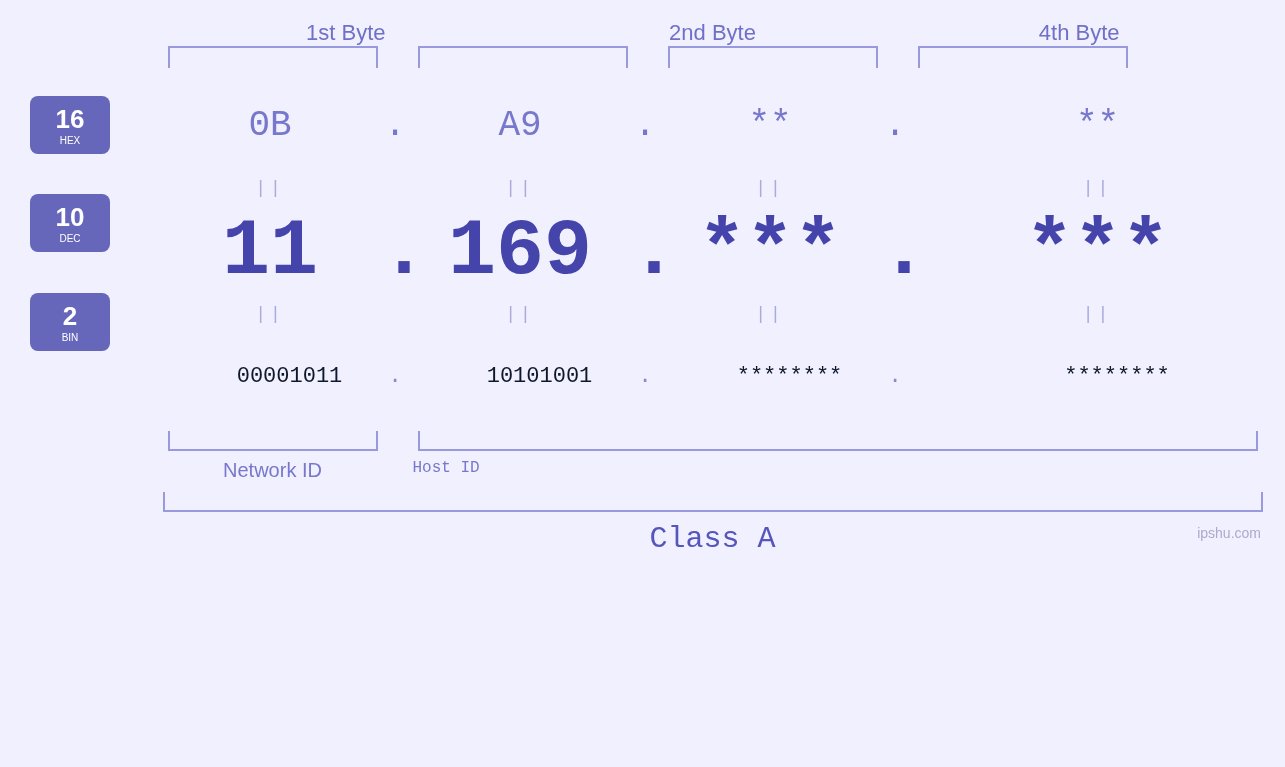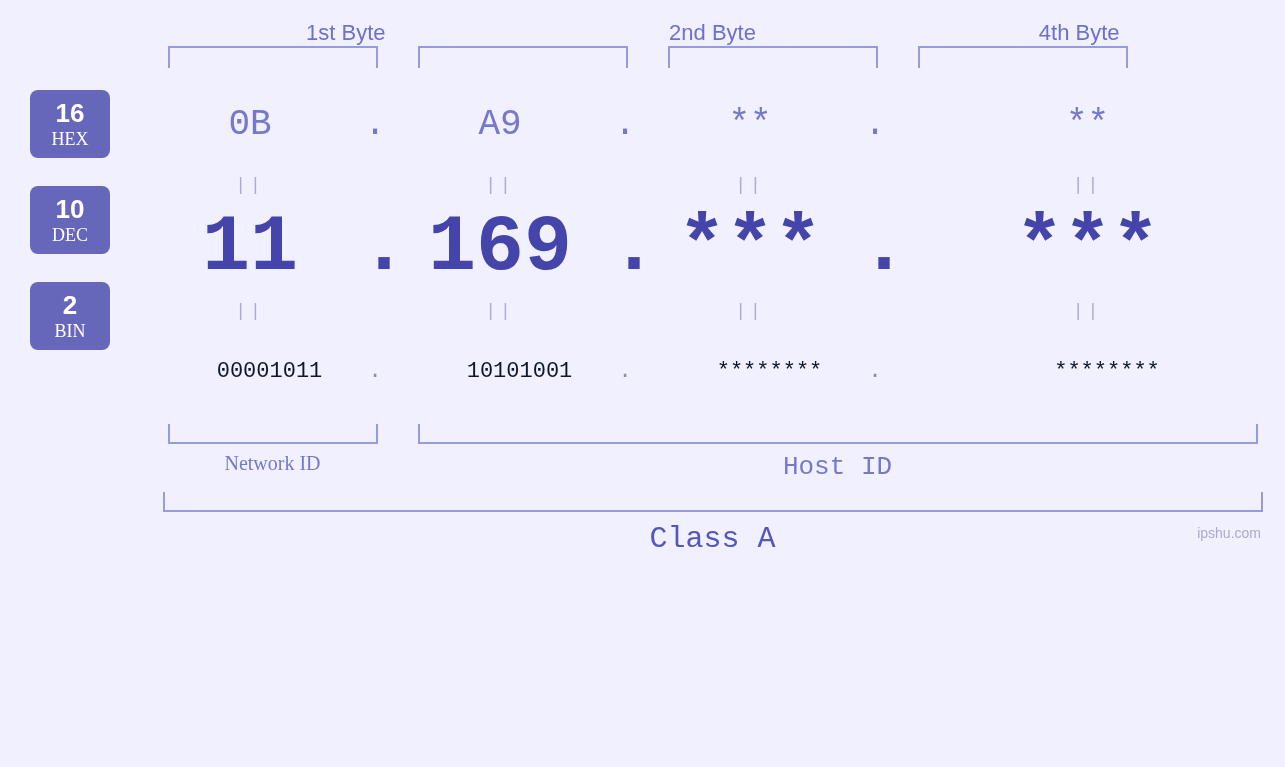--- a/index.html
+++ b/index.html
@@ -48,22 +48,22 @@
       width: 80px;
     }
 
     .base-number {
       font-size: 26px;
       font-weight: bold;
       font-family: Arial, sans-serif;
     }
 
     .base-label {
-      font-size: 18px;
-      font-family: Liberation Serif, serif;
+      font-size: 10px;
+      font-family: Liberation Sans, sans-serif;
     }
 
     
     .hex-value {
       color: #7777cc;
       font-size: 36px;
       font-family: 'Courier New', Courier, monospace;
     }
 
     .hex-dot {
@@ -128,21 +128,21 @@
   <div style="display:flex; width:1100px; margin-left:140px; height:25px;">
     <div style="width:210px; height:22px; border-top:2px solid #9999dd; border-left:2px solid #9999dd; border-right:2px solid #9999dd; margin:0 5px;"></div>
     <div style="width:30px;"></div>
     <div style="width:210px; height:22px; border-top:2px solid #9999dd; border-left:2px solid #9999dd; border-right:2px solid #9999dd; margin:0 5px;"></div>
     <div style="width:30px;"></div>
     <div style="width:210px; height:22px; border-top:2px solid #9999dd; border-left:2px solid #9999dd; border-right:2px solid #9999dd; margin:0 5px;"></div>
     <div style="width:30px;"></div>
     <div style="width:210px; height:22px; border-top:2px solid #9999dd; border-left:2px solid #9999dd; border-right:2px solid #9999dd; margin:0 5px;"></div>
   </div>
 
-  <div style="display:flex; width:1285px; flex:1;">
+  <div style="display:flex; width:1285px; flex:1;gap:20px;">
 
     <div style="display:flex; flex-direction:column; width:140px; padding-left:30px; justify-content:space-around; padding-top:5px; padding-bottom:60px;">
       <div class="base-badge">
         <div class="base-number">16</div>
         <div class="base-label">HEX</div>
       </div>
       <div class="base-badge">
         <div class="base-number">10</div>
         <div class="base-label">DEC</div>
       </div>
@@ -254,23 +254,23 @@
     <div style="display:flex; height:20px;">
 
       <div style="width:210px; height:20px; border-bottom:2px solid #9999dd; border-left:2px solid #9999dd; border-right:2px solid #9999dd; margin:0 5px;"></div>
 
       <div style="width:30px;"></div>
 
       <div style="flex:1; height:20px; border-bottom:2px solid #9999dd; border-left:2px solid #9999dd; border-right:2px solid #9999dd; margin:0 5px;"></div>
     </div>
 
     <div style="display:flex; margin-top:8px;">
-      <div style="width:220px; text-align:center; color:#7777cc; font-size:20px; font-family:Liberation Serif, serif;">Network ID</div>
+      <div style="width:220px; text-align:center; color:#7777cc; font-size:20px; font-family:Liberation Sans, sans-serif;">Network ID</div>
       <div style="width:30px;"></div>
-      <div style="flex:1; text-align:center; color:#7777cc; font-size:26px; font-family:'Courier New',Courier,monospace;">Host ID</div>
+      <div style="flex:1; text-align:left; color:#7777cc; font-size:16px; font-family:'Courier New',Courier,monospace;">Host ID</div>
     </div>
 
     <div style="height:20px; border-bottom:2px solid #9999dd; border-left:2px solid #9999dd; border-right:2px solid #9999dd; margin-top:10px;"></div>
 
     <div style="text-align:center; color:#5555bb; font-size:30px; font-family:'Courier New',Courier,monospace; margin-top:10px;">Class A</div>
 
   </div>
 
   <div class="watermark">ipshu.com</div>
 

